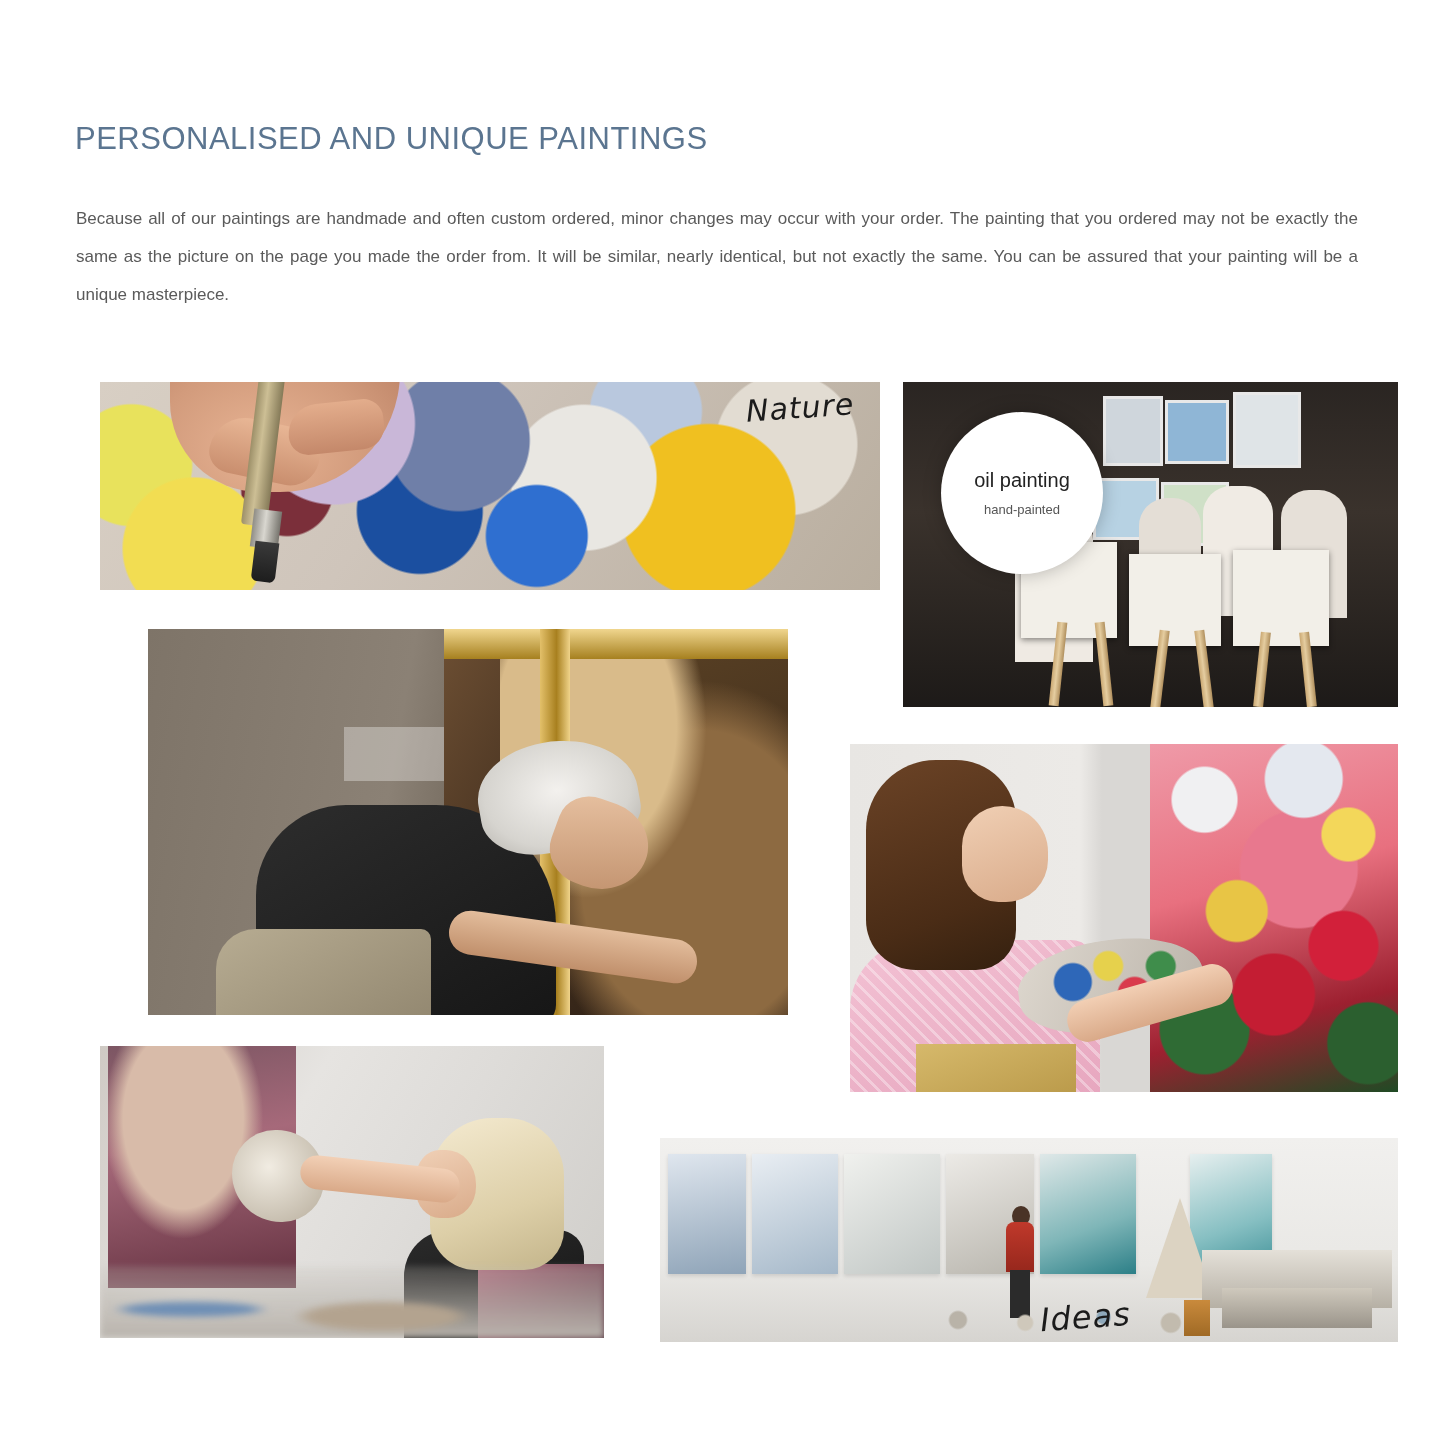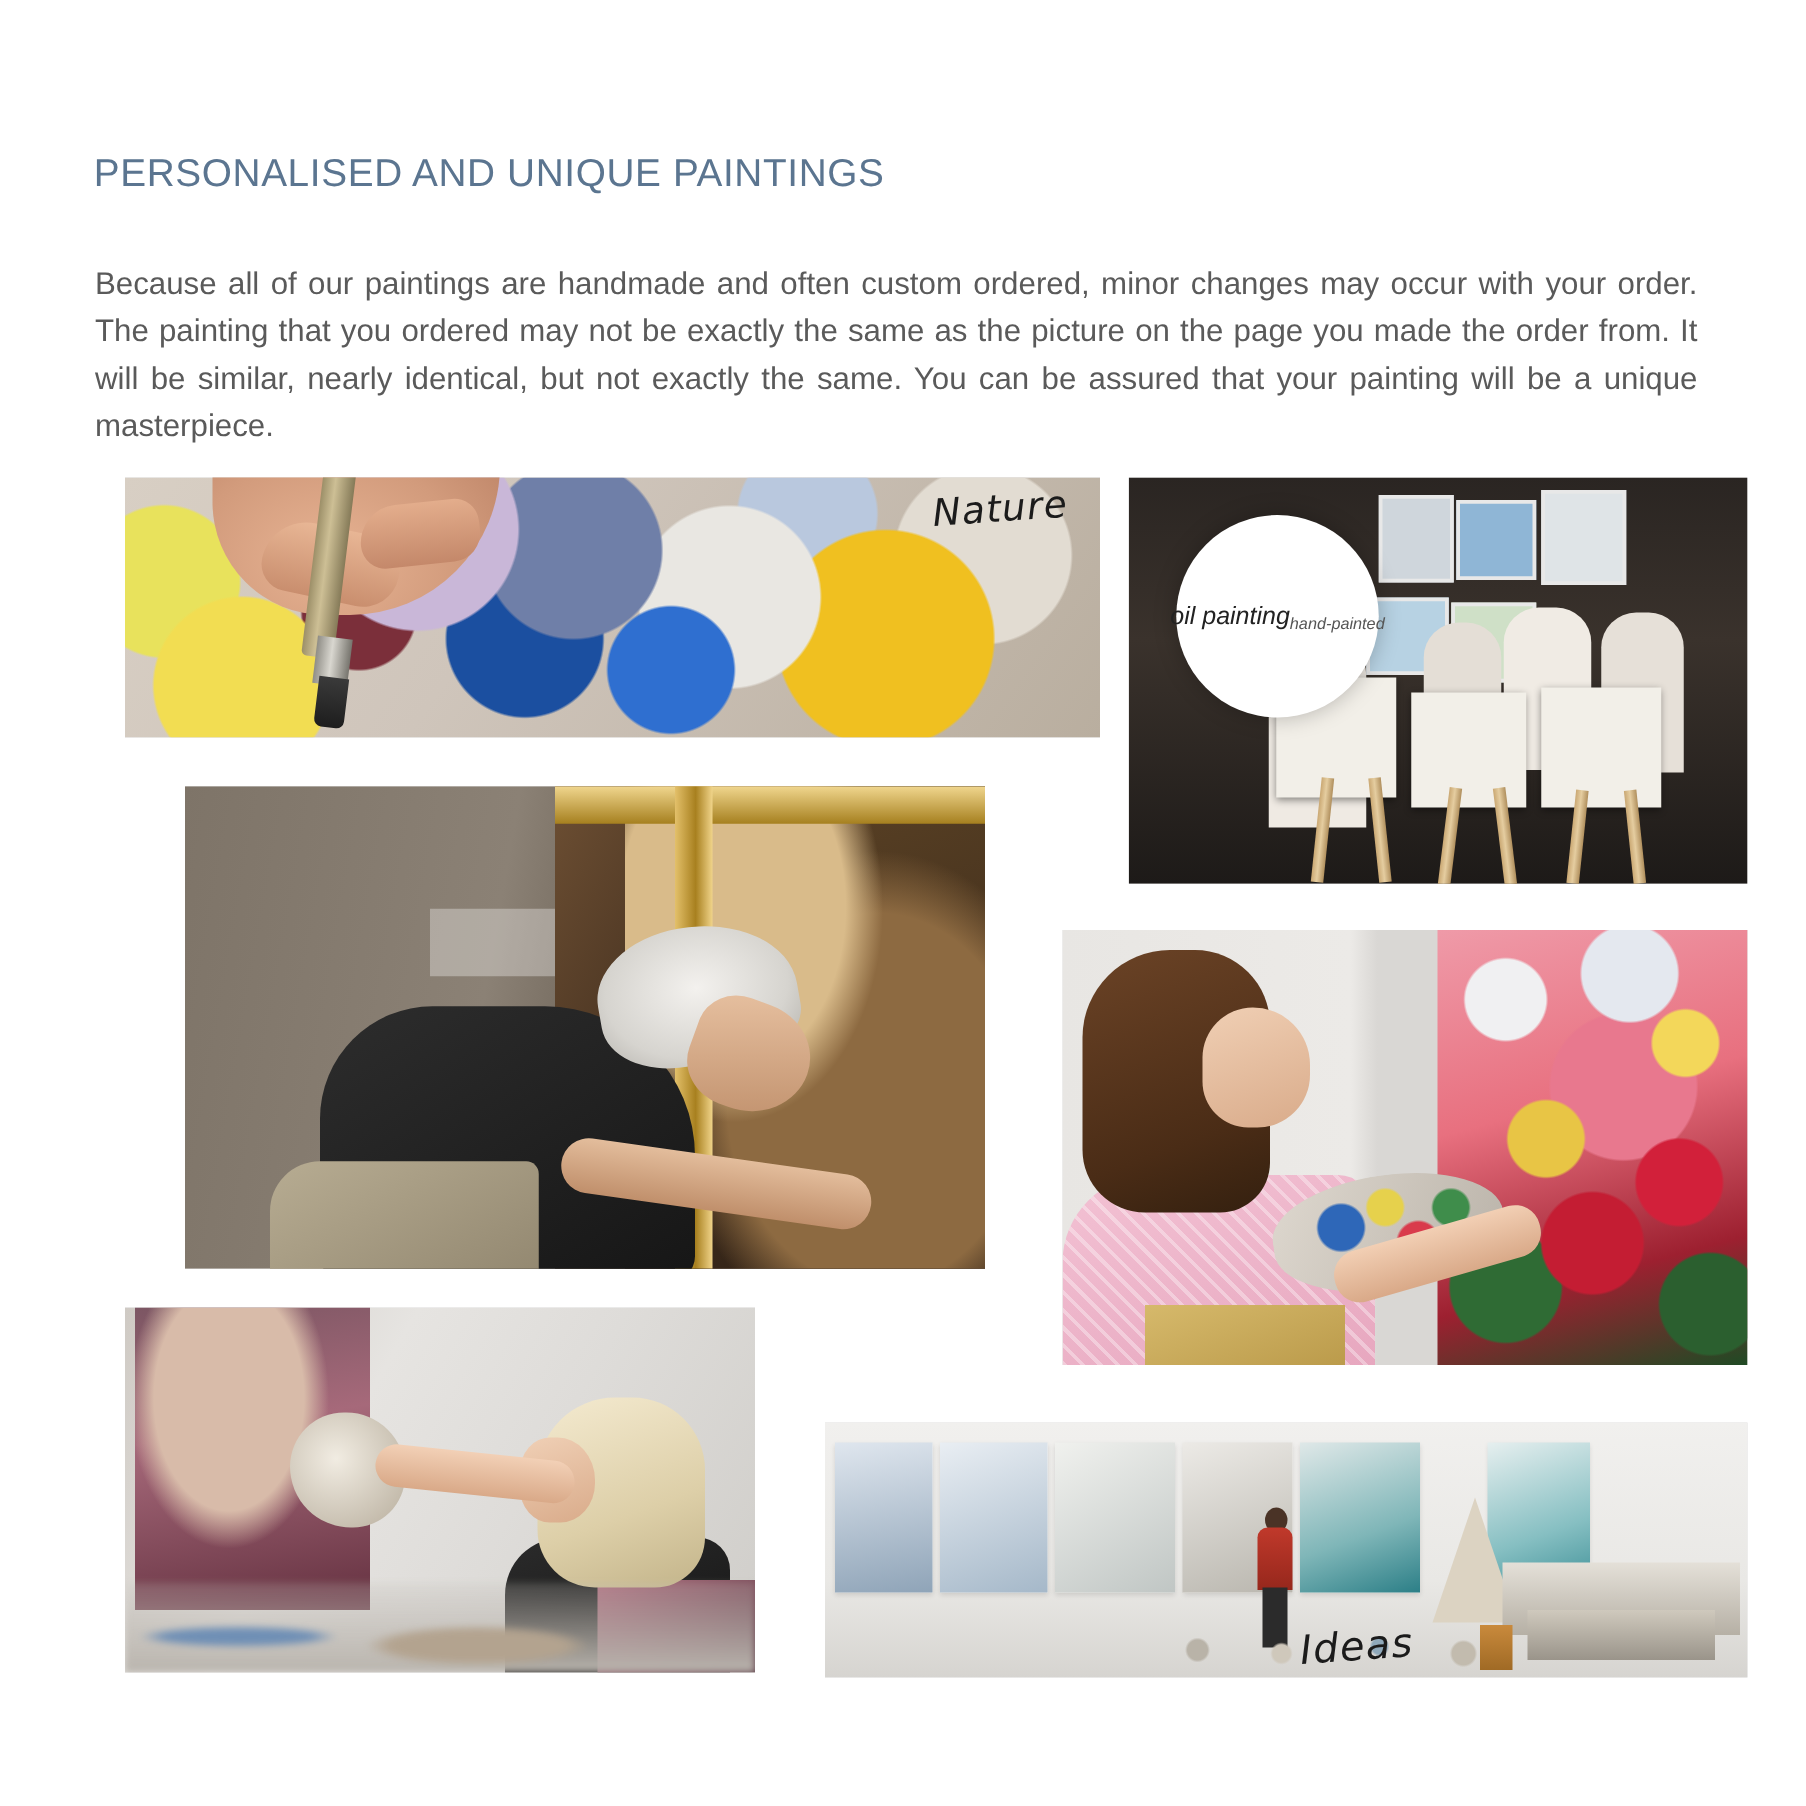--- a/index.html
+++ b/index.html
@@ -32,21 +32,21 @@
     font-weight: 400;
     white-space: nowrap;
   }
 
   
   .body-copy {
     position: absolute;
     left: 76px;
     top: 183px;
     width: 1282px;
-    font-size: 25px;
+    font-size: 17px;
     line-height: 38px;
     color: #5a5a5a;
     text-align: justify;
     text-justify: inter-word;
   }
 
   
   .imgbox {
     position: absolute;
     overflow: hidden;
@@ -154,25 +154,24 @@
     background: #ece7e1;
     border-radius: 28px 28px 0 0;
   }
   #img-class .bubble {
     position: absolute;
     left: 38px; top: 30px;
     width: 162px; height: 162px;
     background: #ffffff;
     border-radius: 50%;
     display: flex;
-    flex-direction: row;
+    flex-direction: column;
     align-items: center;
     justify-content: center;
     box-shadow: 0 0 18px rgba(0,0,0,.25);
-    font-style: italic;
   }
   #img-class .bubble .t1 {
     font-size: 20px; color: #222; white-space: nowrap;
   }
   #img-class .bubble .t2 {
     font-size: 13px; color: #555; margin-top: 10px; white-space: nowrap; text-align: right;
   }
 
   
   #img-oldman { left: 108px; top: 613px; width: 640px; height: 386px; }

